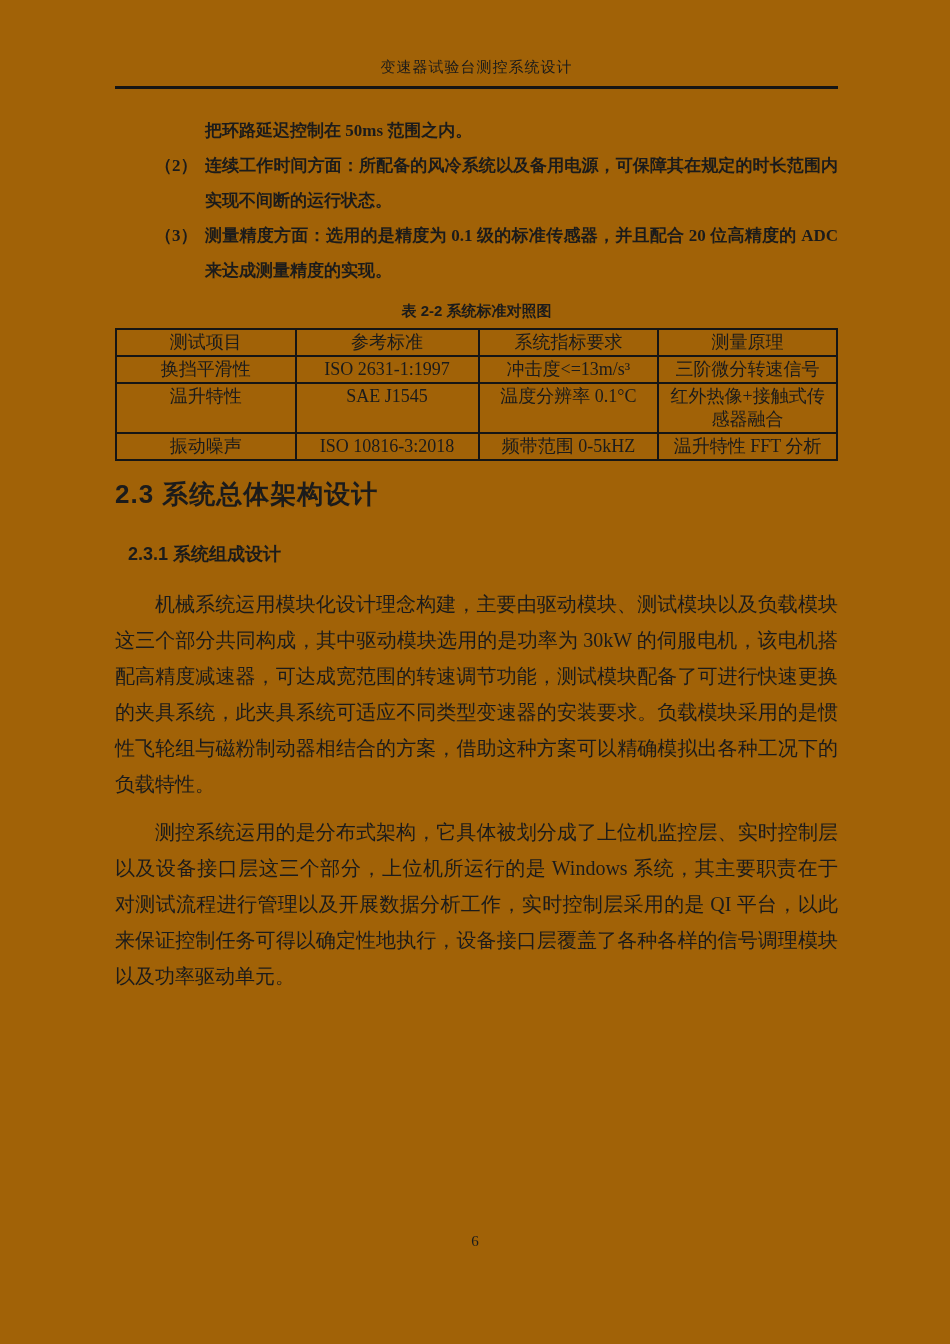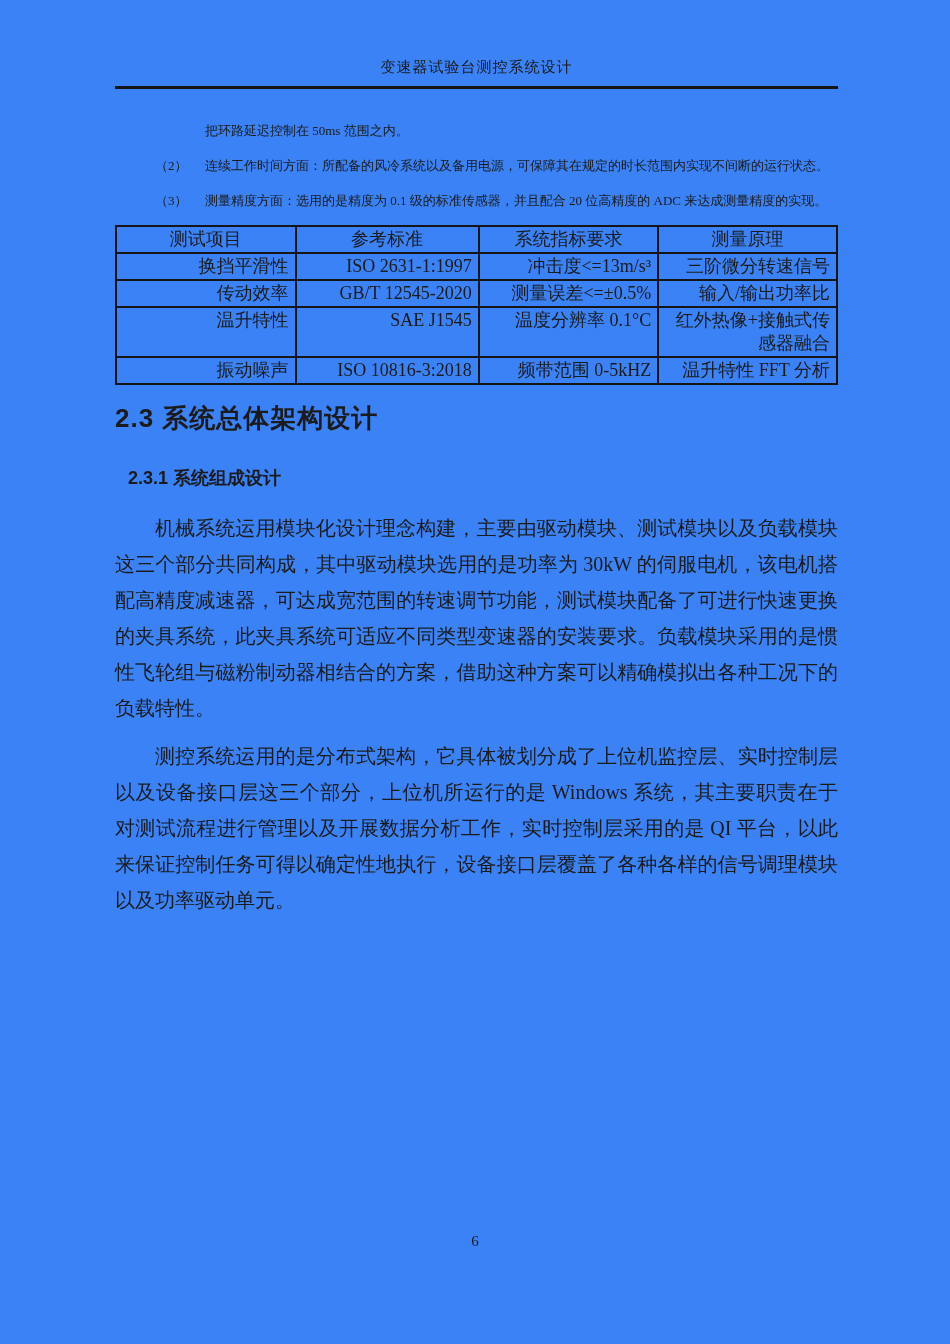--- a/index.html
+++ b/index.html
@@ -1,41 +1,42 @@
 <!DOCTYPE html>
 <html><head>
 <meta charset="utf-8">
 <style>
   html, body { margin: 0; padding: 0; background: #e9e9e9; }
   .page {
     position: relative;
     width: 950px;
     height: 1344px;
     margin: 0 auto;
-    background: #3b82f6;
+    background: #a16207;
     box-sizing: border-box;
     padding: 58px 112px 0 115px;
     font-family: "Liberation Serif", "DejaVu Serif", serif;
     color: #1b1b1b;
     overflow: hidden;
   }
   .doc-header {
     text-align: center;
     font-size: 15px;
     letter-spacing: 1px;
     padding-bottom: 9px;
     border-bottom: 3px solid #151515;
   }
   .intro-list { margin-top: 24px; }
   .list-item {
     position: relative;
     padding-left: 90px;
-    font-size: 13px;
+    font-size: 17px;
     line-height: 35px;
     text-align: justify;
+    font-weight: bold;
   }
   .list-item .marker {
     position: absolute;
     left: 40px;
     top: 0;
     white-space: nowrap;
   }
   .table-caption {
     margin-top: 14px;
     text-align: center;
@@ -51,21 +52,21 @@
     font-size: 18px;
   }
   .std-table th, .std-table td {
     border: 2px solid #151515;
     padding: 1px 6px;
     line-height: 23px;
     font-weight: normal;
     vertical-align: top;
   }
   .std-table th { }
-  .std-table td { text-align: right; }
+  .std-table td { text-align: center; }
   .h2-heading {
     margin-top: 16px;
     font-family: "Liberation Sans", "DejaVu Sans", sans-serif;
     font-weight: bold;
     font-size: 26px;
     letter-spacing: 1px;
   }
   .h3-heading {
     margin-top: 30px;
     font-family: "Liberation Sans", "DejaVu Sans", sans-serif;
@@ -107,20 +108,21 @@
     <div class="list-item">
       <span class="marker">（2）</span>
       <span>连续工作时间方面：所配备的风冷系统以及备用电源，可保障其在规定的时长范围内实现不间断的运行状态。</span>
     </div>
     <div class="list-item">
       <span class="marker">（3）</span>
       <span>测量精度方面：选用的是精度为 0.1 级的标准传感器，并且配合 20 位高精度的 ADC 来达成测量精度的实现。</span>
     </div>
   </div>
 
+  <div class="table-caption">表 2-2 系统标准对照图</div>
 
   <table class="std-table">
     <colgroup>
       <col style="width:24.9%">
         <col style="width:25.4%">
         <col style="width:24.9%">
         <col style="width:24.8%">
     </colgroup>
     <thead>
       <tr>
@@ -129,26 +131,20 @@
         <th>系统指标要求</th>
         <th>测量原理</th>
       </tr>
     </thead>
     <tbody>
       <tr>
         <td>换挡平滑性</td>
         <td>ISO 2631-1:1997</td>
         <td>冲击度&lt;=13m/s³</td>
         <td>三阶微分转速信号</td>
-      </tr>
-      <tr>
-        <td>传动效率</td>
-        <td>GB/T 12545-2020</td>
-        <td>测量误差&lt;=±0.5%</td>
-        <td>输入/输出功率比</td>
       </tr>
       <tr>
         <td>温升特性</td>
         <td>SAE J1545</td>
         <td>温度分辨率 0.1°C</td>
         <td>红外热像+接触式传感器融合</td>
       </tr>
       <tr>
         <td>振动噪声</td>
         <td>ISO 10816-3:2018</td>

